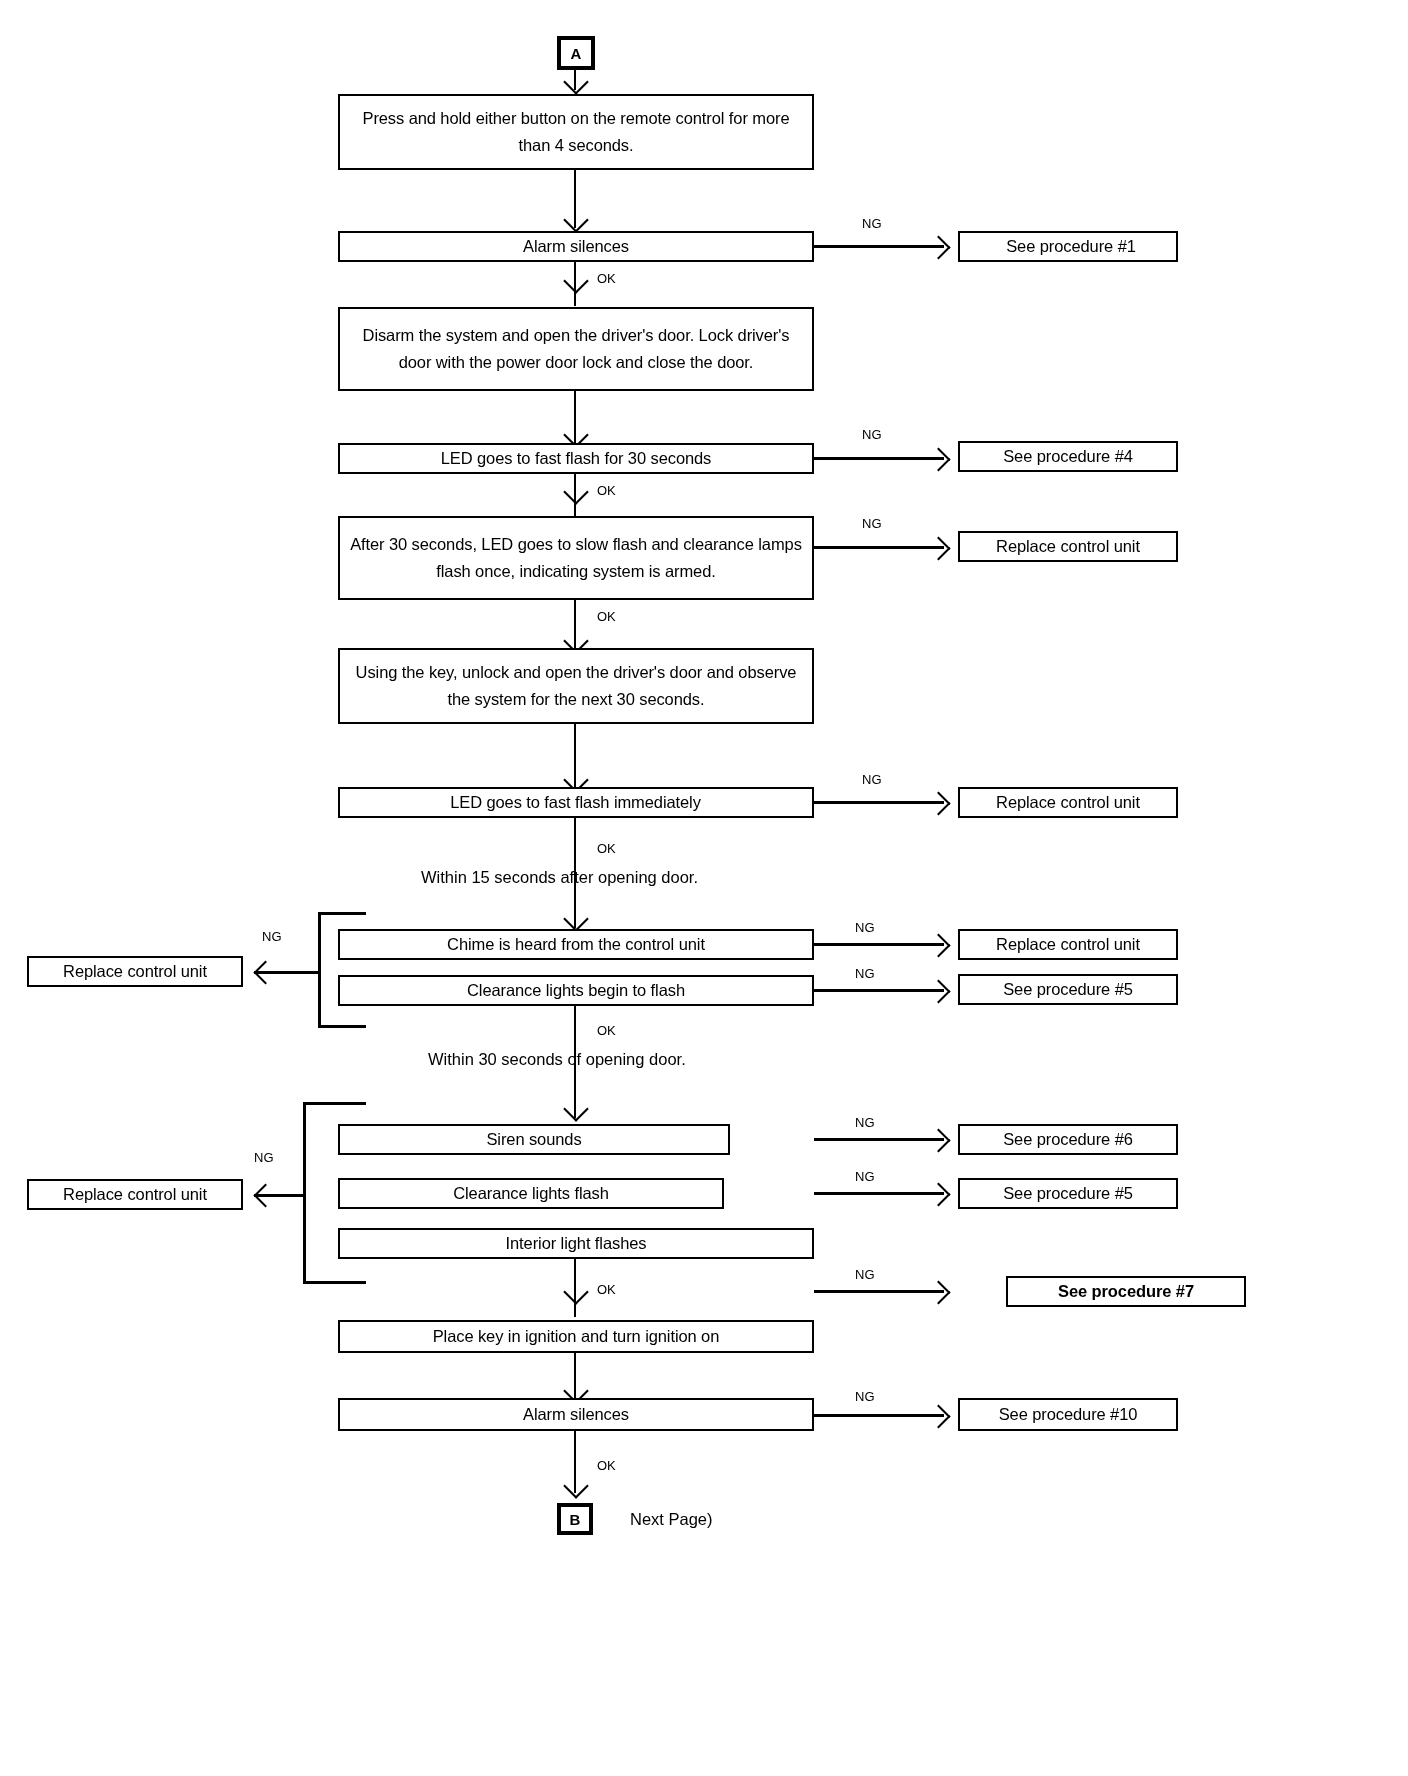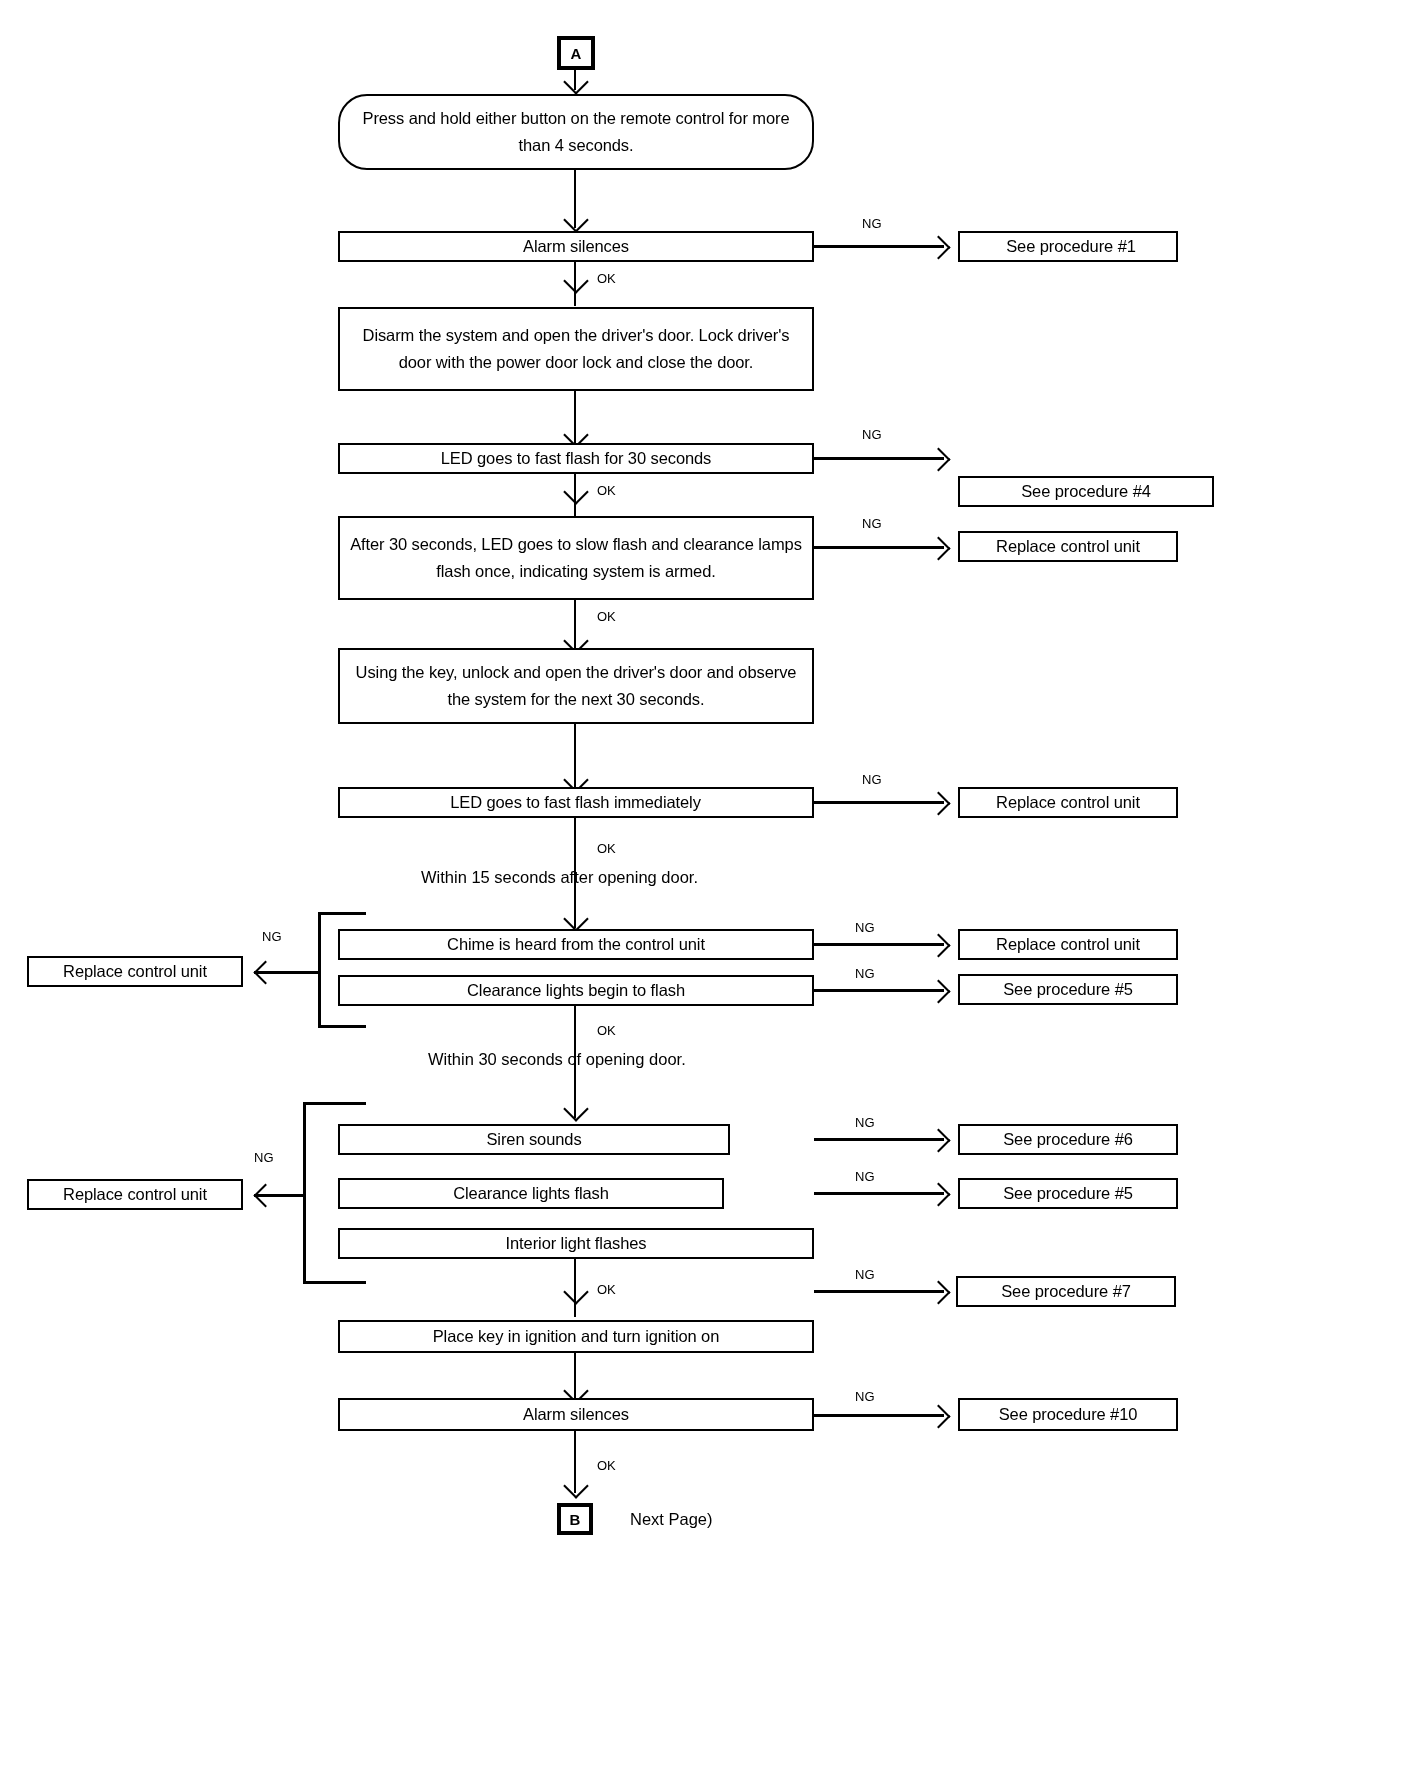--- a/index.html
+++ b/index.html
@@ -105,21 +105,21 @@
 <body>
 
 <div id="canvas">
 
   <div class="term" style="left:557px; top:36px; width:38px; height:34px;">
     <span>A</span>
   </div>
   <div class="vline" style="left:574px; top:70px; height:20px;"></div>
   <div class="vhead" style="left:567px; top:73px;"></div>
 
-  <div class="box multi" style="left:338px; top:94px; width:476px; height:76px;border-radius:29px;">
+  <div class="box multi" style="left:338px; top:94px; width:476px; height:76px;">
     <span>Press and hold either button on the remote control for more than 4 seconds.</span>
   </div>
   <div class="vline" style="left:574px; top:170px; height:58px;"></div>
   <div class="vhead" style="left:567px; top:211px;"></div>
 
   <div class="box" style="left:338px; top:231px; width:476px; height:31px;">
     <span>Alarm silences</span>
   </div>
 
   <div class="hline thick" style="left:814px; top:245px; width:130px;"></div>
@@ -138,21 +138,21 @@
   </div>
   <div class="vline" style="left:574px; top:391px; height:52px;"></div>
   <div class="vhead" style="left:567px; top:426px;"></div>
 
   <div class="box" style="left:338px; top:443px; width:476px; height:31px;">
     <span>LED goes to fast flash for 30 seconds</span>
   </div>
   <div class="hline thick" style="left:814px; top:457px; width:130px;"></div>
   <div class="vhead-r" style="left:930px; top:451px;"></div>
   <div class="lbl" style="left:862px; top:427px;">NG</div>
-  <div class="box" style="left:958px; top:441px; width:256px; height:31px;margin-top:35px;">
+  <div class="box" style="left:958px; top:441px; width:220px; height:31px;">
     <span>See procedure #4</span>
   </div>
   <div class="vline" style="left:574px; top:474px; height:42px;"></div>
   <div class="vhead" style="left:567px; top:483px;"></div>
   <div class="lbl" style="left:597px; top:483px;">OK</div>
 
   <div class="box multi" style="left:338px; top:516px; width:476px; height:84px;">
     <span>After 30 seconds, LED goes to slow flash and clearance lamps flash once, indicating system is armed.</span>
   </div>
   <div class="hline thick" style="left:814px; top:546px; width:130px;"></div>
@@ -248,21 +248,21 @@
     <span>See procedure #5</span>
   </div>
 
   <div class="box" style="left:338px; top:1228px; width:476px; height:31px;">
     <span>Interior light flashes</span>
   </div>
 
   <div class="hline thick" style="left:814px; top:1290px; width:130px;"></div>
   <div class="vhead-r" style="left:930px; top:1284px;"></div>
   <div class="lbl" style="left:855px; top:1267px;">NG</div>
-  <div class="box" style="left:956px; top:1276px; width:220px; height:31px;">
+  <div class="box" style="left:1006px; top:1276px; width:240px; height:31px;font-weight:bold;">
     <span>See procedure #7</span>
   </div>
 
   <div class="vline" style="left:574px; top:1259px; height:58px;"></div>
   <div class="vhead" style="left:567px; top:1283px;"></div>
   <div class="lbl" style="left:597px; top:1282px;">OK</div>
 
   <div class="box" style="left:338px; top:1320px; width:476px; height:33px;">
     <span>Place key in ignition and turn ignition on</span>
   </div>

